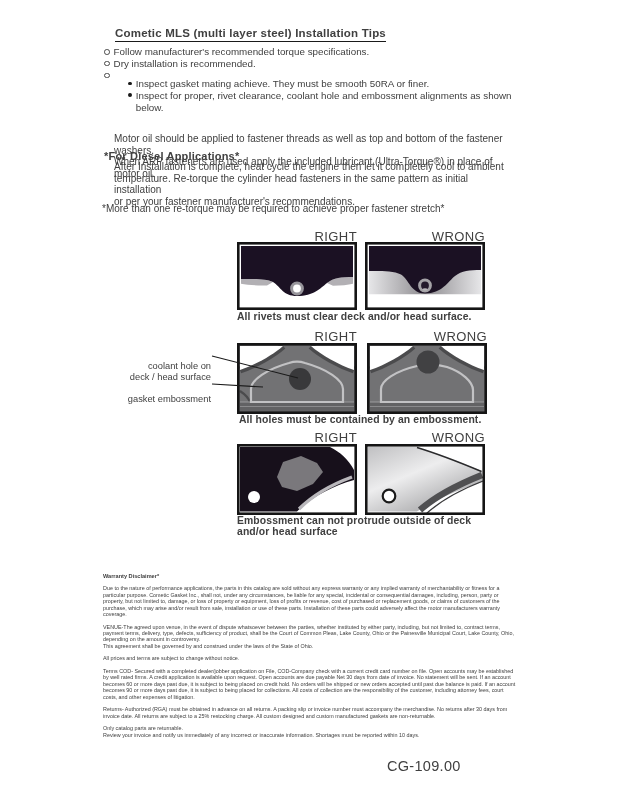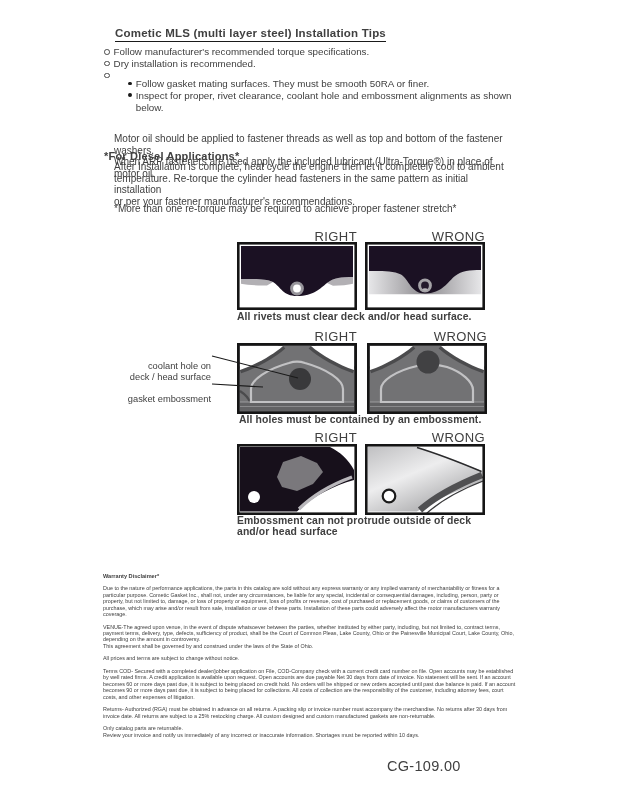--- a/index.html
+++ b/index.html
@@ -12,21 +12,21 @@
   .tip-row{display:flex;align-items:flex-start;}
   .tip-row.sub{padding-left:24px;}
   .o-dot{flex:none;width:3.6px;height:3.6px;border:1px solid #4a4a4a;border-radius:50%;
          margin:3.2px 4px 0 0;}
   .f-dot{flex:none;width:3.8px;height:3.8px;background:#1a1a1a;border-radius:50%;
          margin:3.4px 4px 0 0;}
   .h2{left:104px;top:116px;font-size:11px;font-weight:bold;letter-spacing:.2px;margin-top:34px;}
   .para{width:402px;font-size:10px;line-height:11.6px;white-space:pre-line;}
   .p1{left:114px;top:133px;}
   .p2{left:114px;top:161px;}
-  .note{left:114px;top:203px;}
+  .note{left:102px;top:203px;}
   .flabel{width:120px;text-align:right;font-size:13px;letter-spacing:.4px;}
   .caption{font-size:10.4px;font-weight:600;letter-spacing:.1px;white-space:pre-line;}
   .ann{width:116px;text-align:right;font-size:9.3px;line-height:10.8px;white-space:pre-line;margin-top:16px;}
   .warranty{left:103px;top:573px;width:413px;font-size:5.4px;line-height:6.4px;}
   .warranty h3{margin:0 0 6px 0;font-size:5.6px;}
   .warranty p{margin:0 0 6.2px 0;white-space:pre-line;}
   .cg{left:387px;top:758px;font-size:14.5px;letter-spacing:.3px;}
   svg{display:block;}
 </style>
 </head>
@@ -43,21 +43,21 @@
     </div>
     <div class="tip-row">
       <span class="o-dot"></span>
       <span>Dry installation is recommended.</span>
     </div>
     <div class="tip-row">
       <span class="o-dot"></span>
     </div>
     <div class="tip-row sub">
       <span class="f-dot"></span>
-      <span>Follow gasket mating surfaces.  They must be smooth 50RA or finer.</span>
+      <span>Inspect gasket mating achieve.  They must be smooth 50RA or finer.</span>
     </div>
     <div class="tip-row sub">
       <span class="f-dot"></span>
       <span>Inspect for proper, rivet clearance, coolant hole and embossment alignments as shown below.</span>
     </div>
   </div>
 
   <div class="abs h2">*For Diesel Applications*</div>
   <div class="abs para p1">Motor oil should be applied to fastener threads as well as top and bottom of the fastener washers.
 When ARP fasteners are used apply the included lubricant (Ultra-Torque®) in place of motor oil.</div>

